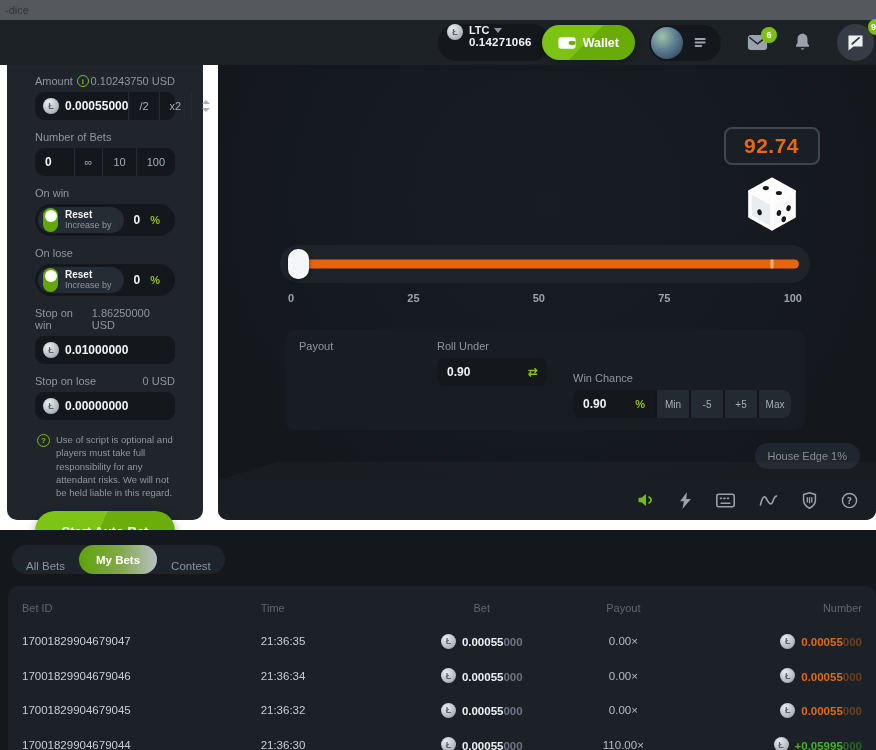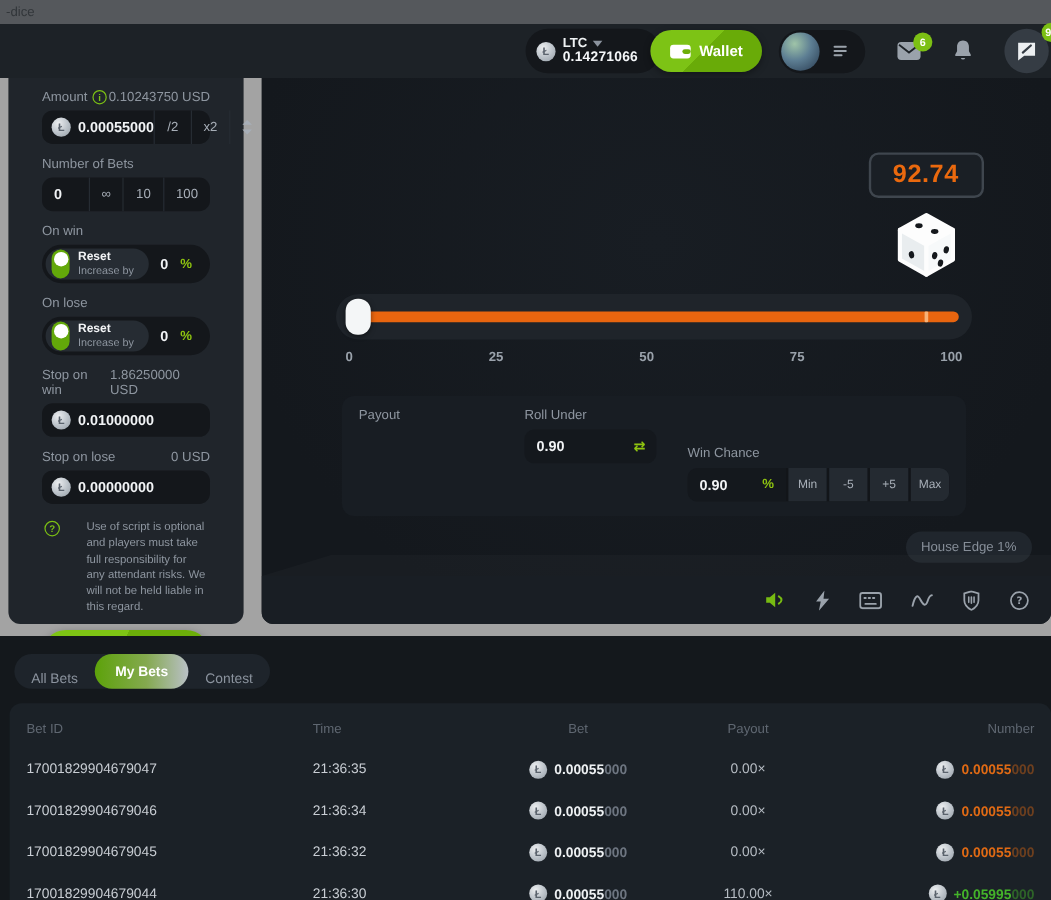--- a/index.html
+++ b/index.html
@@ -1,27 +1,27 @@
 <!DOCTYPE html>
 <html><head>
 <meta charset="utf-8">
 <style>
   * { margin:0; padding:0; box-sizing:border-box; }
   html,body { width:876px; height:750px; overflow:hidden; }
   body { font-family:"Liberation Sans","DejaVu Sans",sans-serif; background:#0f1317; color:#e8ebee; }
-  .app { position:relative; width:876px; height:750px; overflow:hidden; background:#a3a3a3; }
+  .app { position:relative; width:876px; height:750px; overflow:hidden; background:#ffffff; }
 
   
   .titlebar { position:absolute; top:0; left:0; right:0; height:20px; background:#55585c;
               color:#32363a; font-size:11px; line-height:20px; padding-left:5px; }
 
   
   .header { position:absolute; top:20px; left:0; right:0; height:45px; background:#1d2227;
             display:flex; align-items:center; justify-content:flex-end; }
-  .currency-pill { display:flex; align-items:center; background:#14171b; border-radius:19px;
+  .currency-pill { display:flex; align-items:flex-start; background:#14171b; border-radius:19px;
                    height:37px; padding:0 18px 0 9px; cursor:pointer; }
   .currency-col { display:flex; flex-direction:column; line-height:1.1; margin-left:6px; }
   .currency-top { display:flex; align-items:center; gap:5px; }
   .currency-code { font-size:11px; font-weight:bold; color:#eef1f3; }
   .balance { font-size:11.5px; font-weight:bold; color:#f4f6f8; letter-spacing:.2px; }
   .chev-down { width:0; height:0; border-left:4px solid transparent; border-right:4px solid transparent;
                border-top:5px solid #8b939e; }
   .wallet-btn { display:flex; align-items:center; gap:7px; height:35px; padding:0 16px;
                 margin-left:-8px; border-radius:18px; border:none; cursor:pointer;
                 background:linear-gradient(135deg,#7dc315 0%,#7dc315 48%,#69ab08 48%);
@@ -72,21 +72,21 @@
   .toggle-chip { display:flex; align-items:center; gap:7px; background:#262c33; border-radius:14px;
                  height:26px; padding:0 12px 0 5px; cursor:pointer; }
   .vtoggle { position:relative; width:15px; height:24px; border-radius:8px; background:#63a80a; }
   .vtoggle::before { content:""; position:absolute; top:1.5px; left:1.5px; width:12px; height:12px;
                      border-radius:50%; background:#fff; }
   .tog-lbls { display:flex; flex-direction:column; line-height:1.05; }
   .tog-main { font-size:10px; font-weight:bold; color:#f2f4f6; }
   .tog-sub { font-size:9px; color:#8e96a0; }
   .winrow .val { flex:1; text-align:center; font-size:12px; font-weight:bold; color:#f2f4f6; }
   .pct { color:#8fc410; font-size:11px; font-weight:bold; margin-right:12px; }
-  .disclaimer { display:flex; gap:22px; margin:13px 2px 12px; }
+  .disclaimer { display:flex; gap:6px; margin:13px 2px 12px; }
   .q-i { display:inline-flex; width:13px; height:13px; flex:0 0 13px; border-radius:50%;
          border:1.2px solid #7cc014; align-items:center; justify-content:center; margin-top:1px; }
   .q-i::before { content:"?"; font-size:8px; color:#7cc014; font-weight:bold; }
   .disc-txt { font-size:9.5px; line-height:1.4; color:#8e96a0; }
   .start-btn { width:100%; height:40px; border:none; border-radius:20px; cursor:pointer;
                background:linear-gradient(115deg,#7ec414 0%,#7ec414 46%,#6cae09 46%);
                color:#fff; font-weight:bold; font-size:13px; font-family:inherit;
                box-shadow:0 3px 8px rgba(0,0,0,.4); }
 
   

